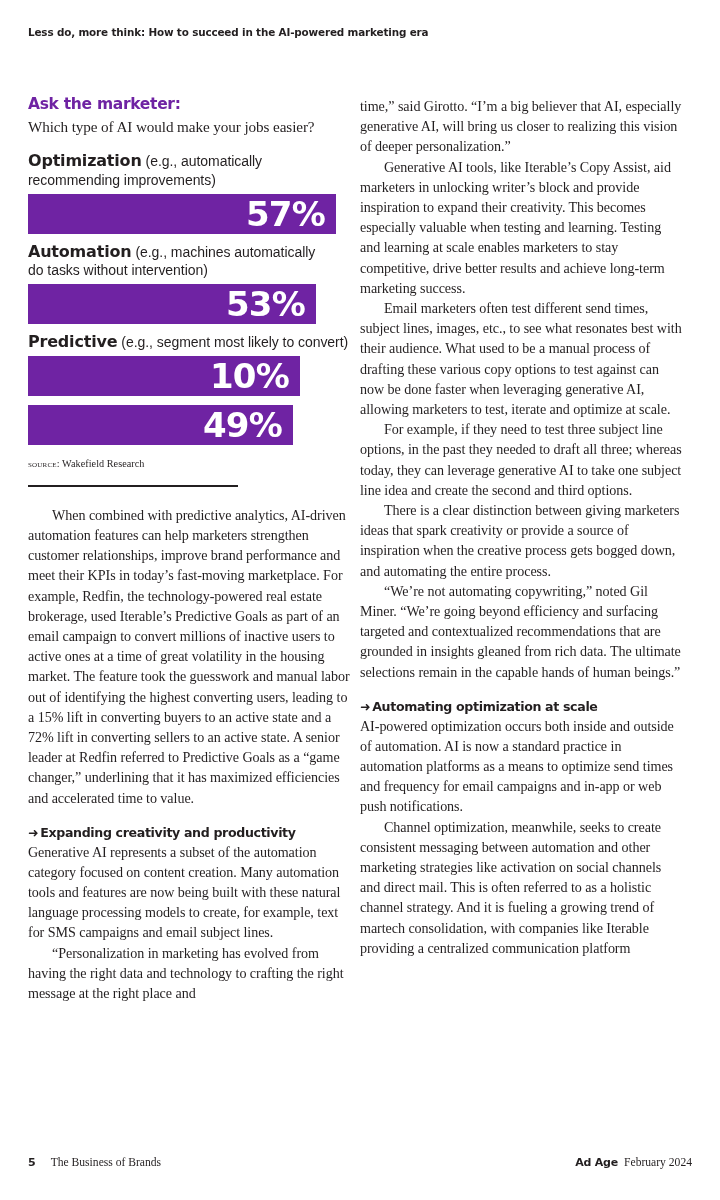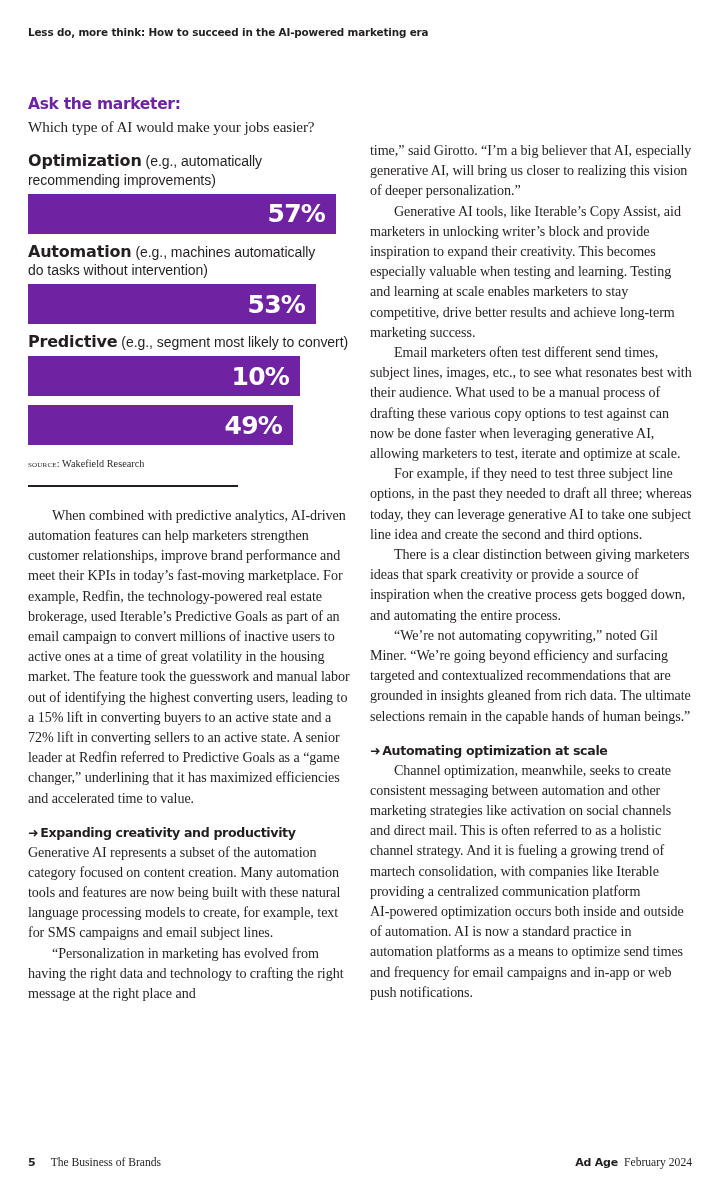--- a/index.html
+++ b/index.html
@@ -34,21 +34,21 @@
     line-height: 1.2;
   }
 
   
   .col {
     position: absolute;
     top: 96px;
     width: 322px;
   }
   .col-left  { left: 28px; }
-  .col-right { left: 370px; margin-top: 44px; }
+  .col-right { left: 360px; }
 
   
   .ask-kicker {
     font-family: "DejaVu Sans", sans-serif;
     font-weight: bold;
     font-size: 15.5px;
     color: #6f23a3;
     letter-spacing: -0.3px;
     line-height: 1.15;
     margin: 0 0 3px 0;
@@ -82,21 +82,21 @@
   .bar {
     background: #6f23a3;
     height: 40px;
     display: flex;
     align-items: center;
     justify-content: flex-end;
   }
   .bar-value {
     font-family: "DejaVu Sans", sans-serif;
     font-weight: bold;
-    font-size: 25px;
+    font-size: 34px;
     color: #ffffff;
     letter-spacing: -0.8px;
     padding-right: 11px;
     line-height: 1;
   }
 
   .source {
     margin-top: 13px;
     font-family: "Liberation Serif", serif;
     font-size: 10.2px;
@@ -244,22 +244,22 @@
     <p class="body indent">Generative AI tools, like Iterable’s Copy Assist, aid marketers in unlocking writer’s block and provide inspiration to expand their creativity. This becomes especially valuable when testing and learning. Testing and learning at scale enables marketers to stay competitive, drive better results and achieve long-term marketing success.</p>
     <p class="body indent">Email marketers often test different send times, subject lines, images, etc., to see what resonates best with their audience. What used to be a manual process of drafting these various copy options to test against can now be done faster when leveraging generative AI, allowing marketers to test, iterate and optimize at scale.</p>
     <p class="body indent">For example, if they need to test three subject line options, in the past they needed to draft all three; whereas today, they can leverage generative AI to take one subject line idea and create the second and third options.</p>
     <p class="body indent">There is a clear distinction between giving marketers ideas that spark creativity or provide a source of inspiration when the creative process gets bogged down, and automating the entire process.</p>
     <p class="body indent">“We’re not automating copywriting,” noted Gil Miner. “We’re going beyond efficiency and surfacing targeted and contextualized recommendations that are grounded in insights gleaned from rich data. The ultimate selections remain in the capable hands of human beings.”</p>
 
     <div class="subhead">
       <span class="arrow">➜</span><span>Automating optimization at scale</span>
     </div>
 
+    <p class="body">AI-powered optimization occurs both inside and outside of automation. AI is now a standard practice in automation platforms as a means to optimize send times and frequency for email campaigns and in-app or web push notifications.</p>
     <p class="body indent">Channel optimization, meanwhile, seeks to create consistent messaging between automation and other marketing strategies like activation on social channels and direct mail. This is often referred to as a holistic channel strategy. And it is fueling a growing trend of martech consolidation, with companies like Iterable providing a centralized communication platform</p>
-    <p class="body">AI-powered optimization occurs both inside and outside of automation. AI is now a standard practice in automation platforms as a means to optimize send times and frequency for email campaigns and in-app or web push notifications.</p>
   </div>
 
   <div class="footer">
     <div class="footer-left">
       <span class="folio">5</span>
       <span>The Business of Brands</span>
     </div>
     <div class="footer-right">
       <span class="brand">Ad Age</span>
       <span>February 2024</span>

